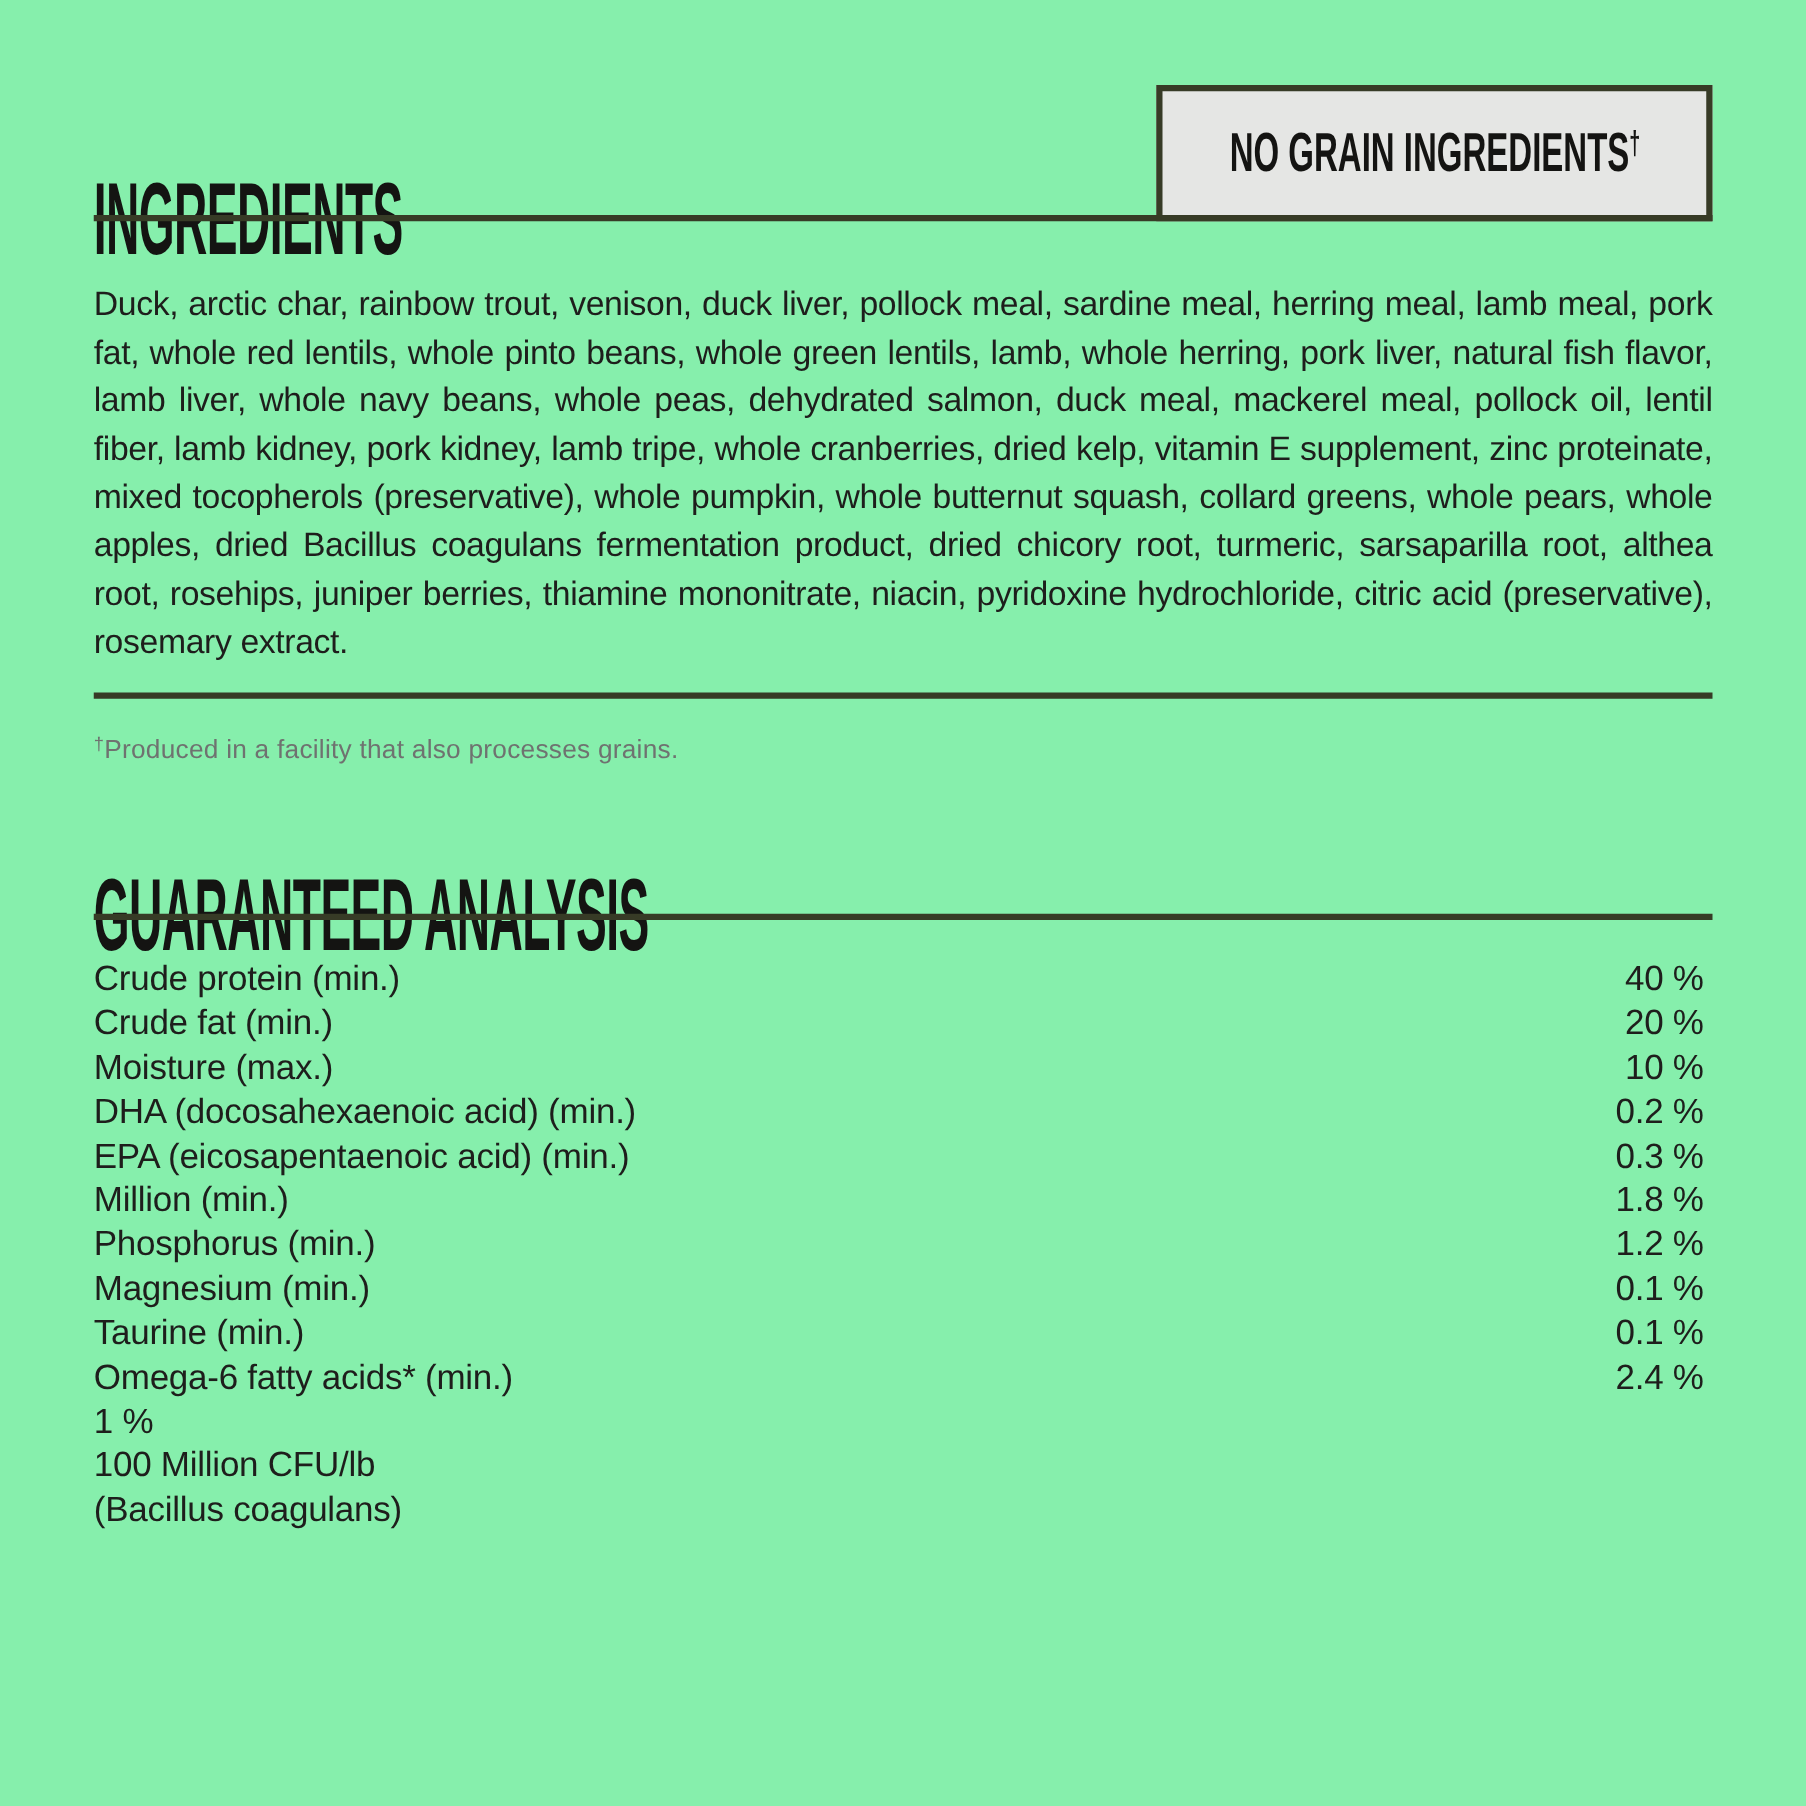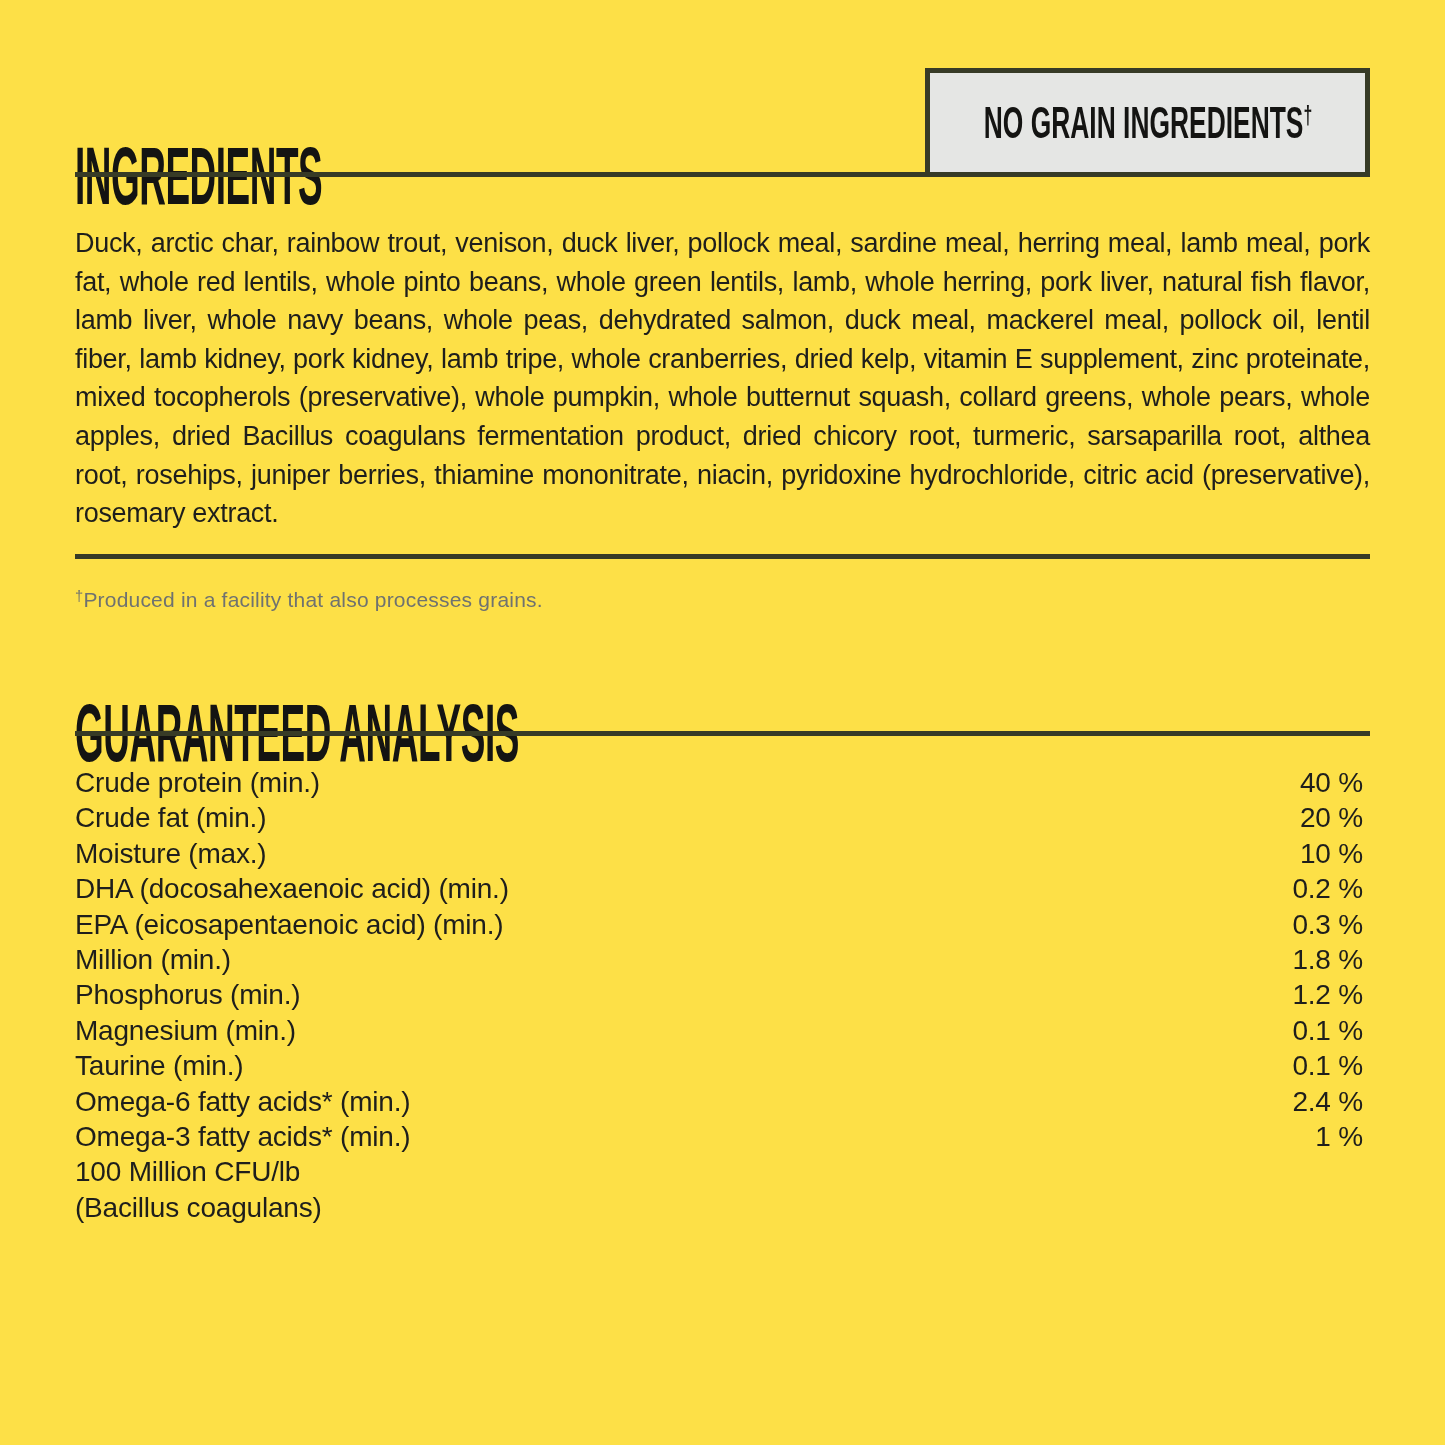--- a/index.html
+++ b/index.html
@@ -4,21 +4,21 @@
 <style>
   html, body {
     margin: 0;
     padding: 0;
     background: #e5e6e4;
   }
   .page {
     position: relative;
     width: 1445px;
     height: 1445px;
-    background: #fde047;
+    background: #86efac;
     font-family: "Liberation Sans", sans-serif;
     color: #1e1e1c;
     overflow: hidden;
   }
 
   
   .heading {
     position: absolute;
     left: 75px;
     font-size: 82px;
@@ -193,21 +193,20 @@
     <span class="ga-label">Taurine (min.)</span>
     <span class="ga-value">0.1 %</span>
   </div>
 
   <div class="ga-row">
     <span class="ga-label">Omega-6 fatty acids* (min.)</span>
     <span class="ga-value">2.4 %</span>
   </div>
 
   <div class="ga-row">
-    <span class="ga-label">Omega-3 fatty acids* (min.)</span>
     <span class="ga-value">1 %</span>
   </div>
 
   <div class="ga-row">
     <span class="ga-value">100 Million CFU/lb</span>
   </div>
 
   <div class="ga-row">
     <span class="ga-label">(Bacillus coagulans)</span>
     <span class="ga-value"></span>

